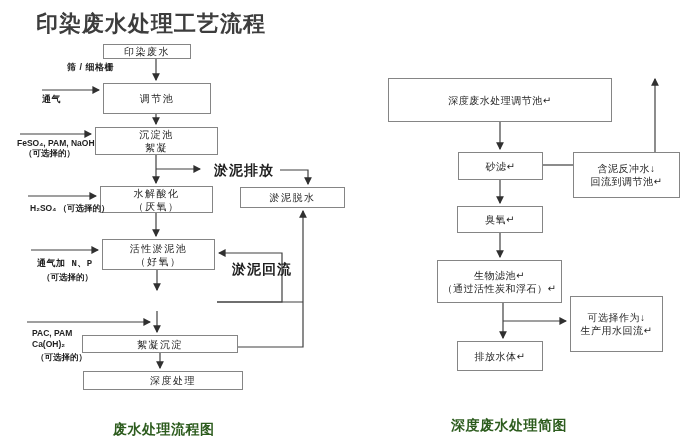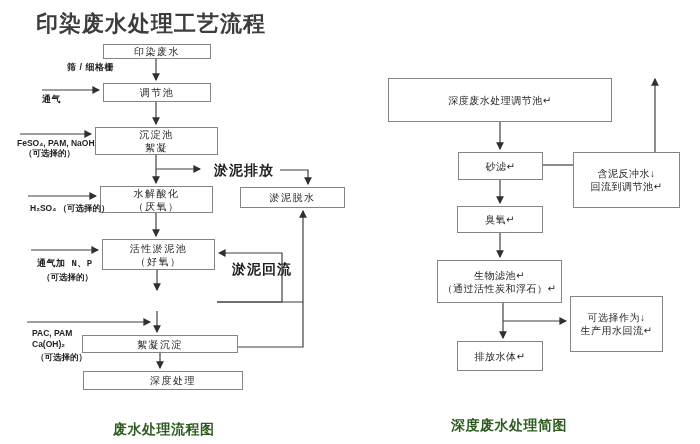--- a/index.html
+++ b/index.html
@@ -66,24 +66,24 @@
       <line x1="500" y1="122" x2="500" y2="149" marker-end="url(#ah)"></line>
       <line x1="543" y1="165" x2="573" y2="165"></line>
       <line x1="655" y1="152" x2="655" y2="79" marker-end="url(#ah)"></line>
       <line x1="500" y1="180" x2="500" y2="203" marker-end="url(#ah)"></line>
       <line x1="500" y1="233" x2="500" y2="257" marker-end="url(#ah)"></line>
       <line x1="503" y1="303" x2="503" y2="338" marker-end="url(#ah)"></line>
       <line x1="503" y1="321" x2="566" y2="321" marker-end="url(#ah)"></line>
     </g>
   </svg>
 
-  <div class="box" style="left:103px;top:44px;width:108px;height:15px;">
+  <div class="box" style="left:103px;top:44px;width:88px;height:15px;">
     <span>印染废水</span>
   </div>
-  <div class="box" style="left:103px;top:83px;width:108px;height:19px;">
+  <div class="box" style="left:103px;top:83px;width:108px;height:31px;">
     <span>调节池</span>
   </div>
   <div class="box" style="left:95px;top:127px;width:123px;height:28px;">
     <span>沉淀池</span>
     <span>絮凝</span>
   </div>
   <div class="box" style="left:100px;top:186px;width:113px;height:27px;">
     <span>水解酸化</span>
     <span>（厌氧）</span>
   </div>
@@ -113,21 +113,21 @@
   <div class="lbl chem" style="left:36px;top:352px;">（可选择的）</div>
   <div class="lbl big" style="left:214px;top:162px;">淤泥排放</div>
   <div class="lbl big" style="left:232px;top:261px;">淤泥回流</div>
 
   <div class="box rt" style="left:388px;top:78px;width:224px;height:44px;">
     <span>深度废水处理调节池↵</span>
   </div>
   <div class="box rt" style="left:458px;top:152px;width:85px;height:28px;">
     <span>砂滤↵</span>
   </div>
-  <div class="box rt" style="left:573px;top:152px;width:107px;height:56px;">
+  <div class="box rt" style="left:573px;top:152px;width:107px;height:46px;">
     <span>含泥反冲水↓</span>
     <span>回流到调节池↵</span>
   </div>
   <div class="box rt" style="left:457px;top:206px;width:86px;height:27px;">
     <span>臭氧↵</span>
   </div>
   <div class="box rt" style="left:437px;top:260px;width:125px;height:43px;">
     <span>生物滤池↵</span>
     <span>（通过活性炭和浮石）↵</span>
   </div>

